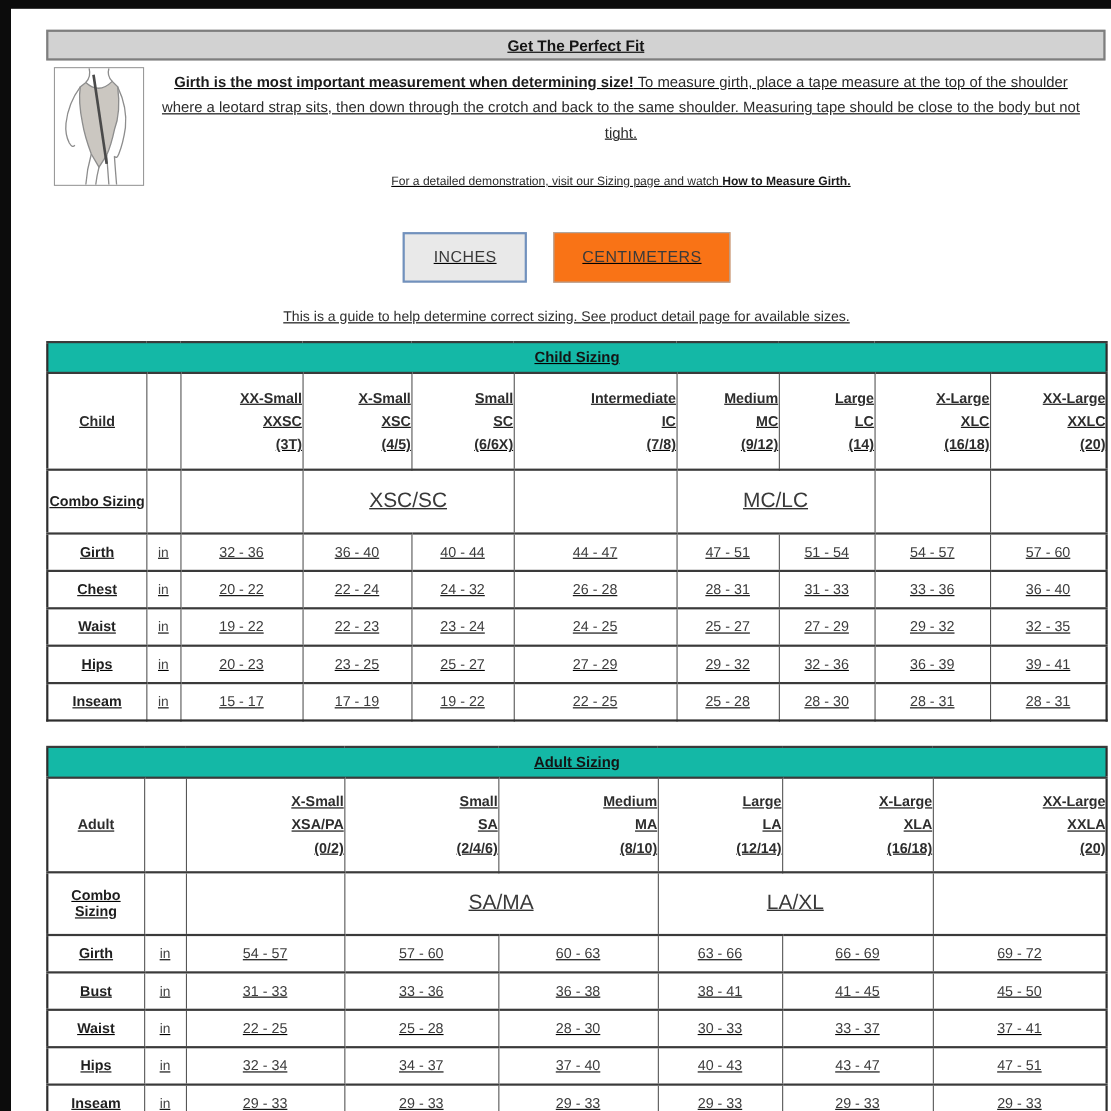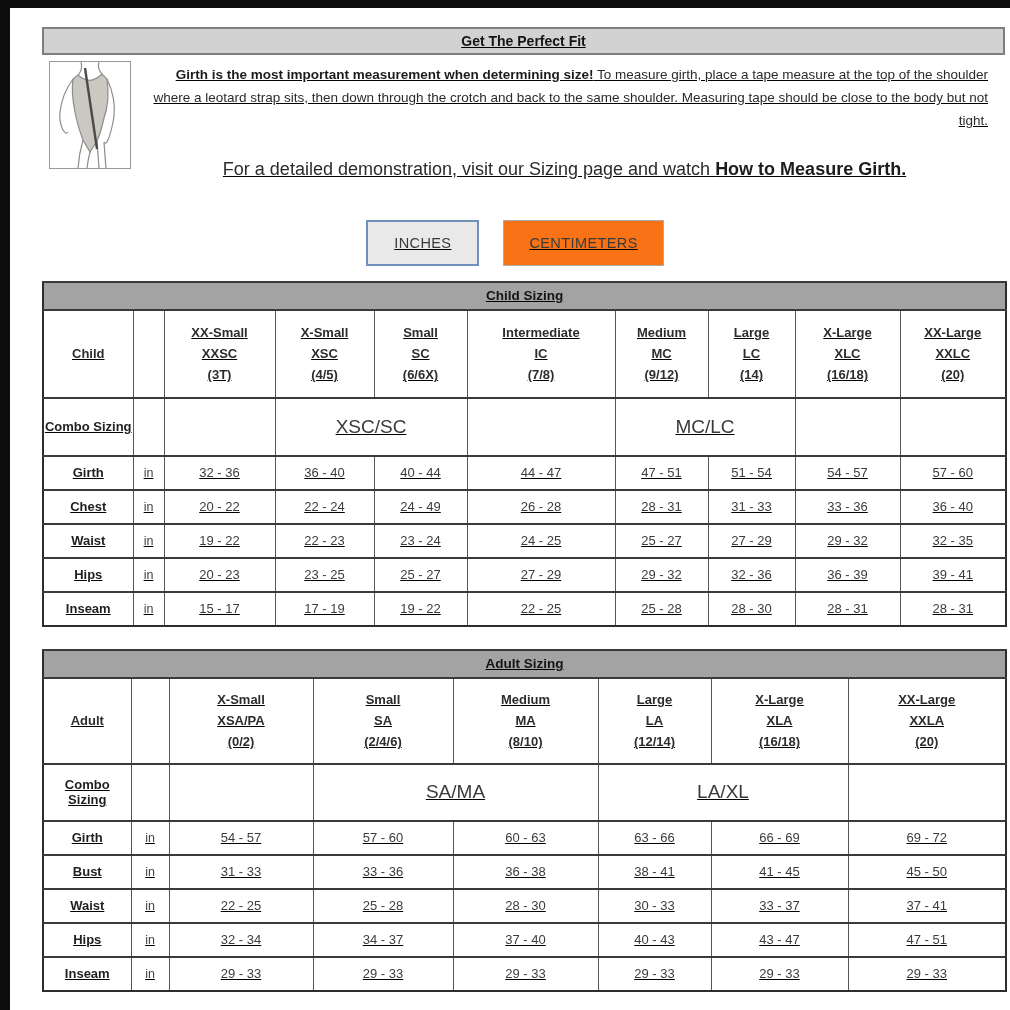--- a/index.html
+++ b/index.html
@@ -29,26 +29,26 @@
   }
   
   .intro { display:flex; margin-top:6px; }
   .figure-box {
     margin-left:7px; width:82px; height:108px;
     border:1px solid #9a9a9a; box-sizing:border-box;
     background:#fff; flex-shrink:0;
   }
   .intro-right { flex:1; padding-left:10px; }
   .intro-text {
-    text-align:right; font-size:13.5px; color:#2b2b2b;
+    text-align:center; font-size:13.5px; color:#2b2b2b;
     line-height:1.72; padding-top:2px;
   }
   .intro-text b, .demo-line b { color:#1c1c1c; }
   .demo-line {
-    text-align:center; font-size:18px; color:#2b2b2b;
+    text-align:center; font-size:11px; color:#2b2b2b;
     margin-top:26px;
   }
   
   .btn-row { display:flex; justify-content:center; gap:24px; margin-top:40px; }
   .unit-btn {
     height:46px; box-sizing:border-box;
     display:flex; align-items:center;
     font-family:"Liberation Sans", sans-serif;
     font-size:14.5px; color:#3a3a3a; letter-spacing:.4px;
     cursor:pointer;
@@ -64,26 +64,26 @@
     margin-top:15px;
   }
   .sizing-table.adult { margin-top:22px; }
   .sizing-table th, .sizing-table td {
     border-left:1px solid #565656;
     border-top:2px solid #3a3a3a;
     text-align:center; vertical-align:middle;
     padding:0; overflow:hidden;
   }
   .titlebar th {
-    background:#a3a3a3; height:26px;
+    background:#14b8a6; height:26px;
     font-size:13.5px; font-weight:bold; color:#141414;margin-left:22px;
   }
   .colhead th { height:86px; font-weight:bold; font-size:13px; color:#2d2d2d; }
   .adult .colhead th { height:84px; }
-  .colhead th span { display:block; line-height:1.65; }
+  .colhead th span { display:block; line-height:1.65;text-align:right; }
   .lbl { font-weight:bold; font-size:13px; color:#1f1f1f; }
   .combo th, .combo td { height:56px; }
   .adult .combo th, .adult .combo td { height:55px; }
   .combo td { font-size:19px; font-weight:normal; color:#3a3a3a; }
   .data th, .data td { height:32px; }
   .data td { font-size:13px; font-weight:normal; color:#3c3c3c; }
   td.unit, th.unit { font-size:12.5px; font-weight:normal; color:#444; }
   .b2 { border-left-width:2px; }
   .b3 { border-left-width:3px; border-left-color:#1d1d1d; }
 </style>
@@ -115,20 +115,21 @@
         <span>For a detailed demonstration, visit our Sizing page and watch </span><b>How to Measure Girth.</b>
       </div>
     </div>
   </div>
 
   <div class="btn-row">
     <button class="unit-btn selected">INCHES</button>
     <button class="unit-btn plain">CENTIMETERS</button>
   </div>
 
+  <div class="note">This is a guide to help determine correct sizing. See product detail page for available sizes.</div>
 
   <table class="sizing-table child">
     <colgroup>
       <col style="width:90px">
         <col style="width:31px">
         <col style="width:111px">
         <col style="width:99px">
         <col style="width:93px">
       <col style="width:148px">
         <col style="width:93px">
@@ -204,21 +205,21 @@
       <td class="b2">47 - 51</td>
       <td>51 - 54</td>
       <td>54 - 57</td>
       <td>57 - 60</td>
     </tr>
     <tr class="data">
       <th class="lbl">Chest</th>
       <td class="unit">in</td>
       <td>20 - 22</td>
       <td>22 - 24</td>
-      <td>24 - 49</td>
+      <td>24 - 32</td>
       <td class="b2">26 - 28</td>
       <td class="b2">28 - 31</td>
       <td>31 - 33</td>
       <td>33 - 36</td>
       <td>36 - 40</td>
     </tr>
     <tr class="data">
       <th class="lbl">Waist</th>
       <td class="unit">in</td>
       <td>19 - 22</td>

